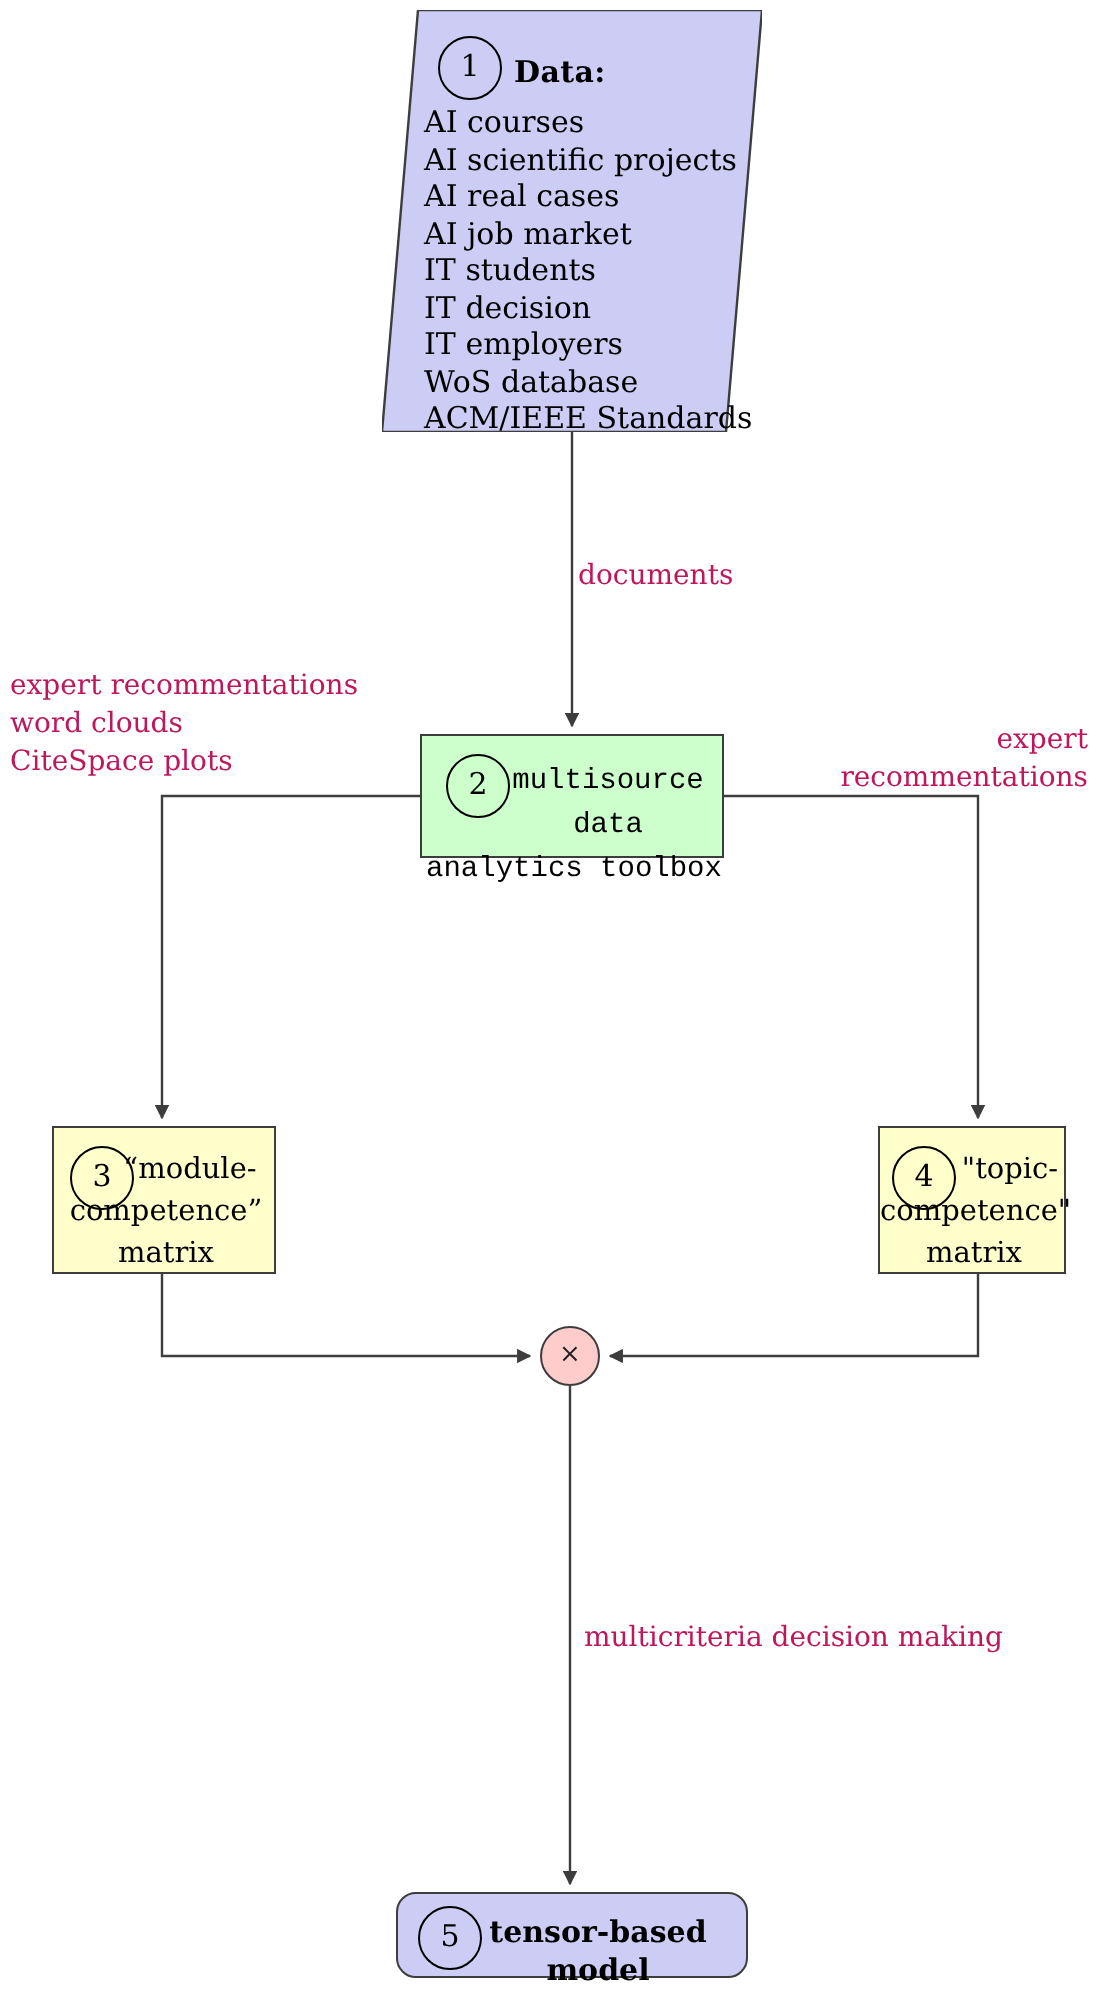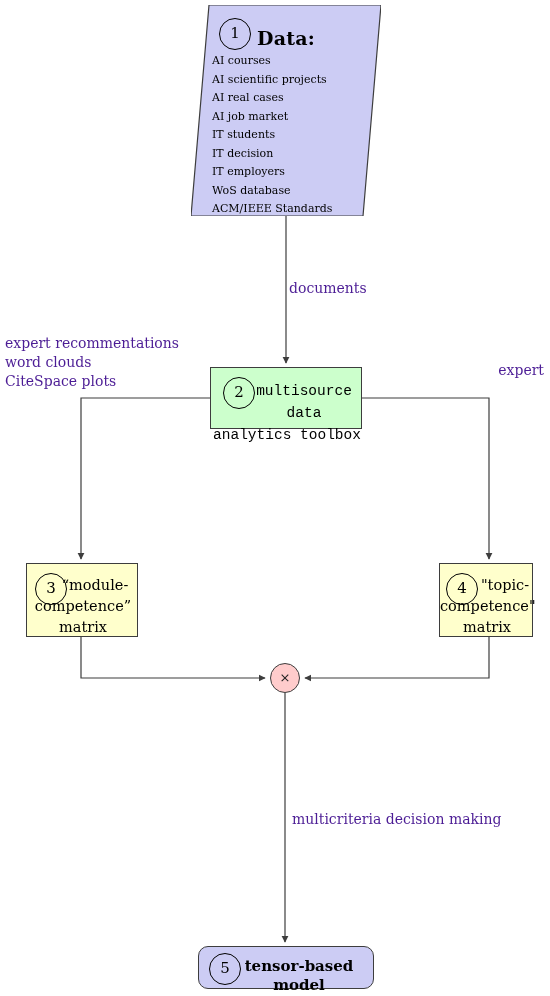--- a/index.html
+++ b/index.html
@@ -109,28 +109,28 @@
     font-size: 14.5px;
     line-height: 19px;
     color: #000;
   }
 
   #node-data .data-title {
     position: absolute;
     left: 66px;
     top: 22px;
     font-weight: bold;
-    font-size: 19px;
+    font-size: 15px;
     letter-spacing: 0.2px;
   }
   #node-data .data-list {
     position: absolute;
     left: 21px;
     top: 47px;
-    font-size: 11px;
+    font-size: 15px;
     line-height: 18.5px;
     text-align: left;
   }
   #node-data .data-list div { white-space: nowrap; }
 
   #node-toolbox .badge { left: 12px; top: 9px; }
   #node-toolbox .node-label {
     left: 0; top: 12px; width: 152px;
     font-size: 14.5px; line-height: 22px; font-family: Liberation Mono, monospace;
   }
@@ -174,21 +174,21 @@
     font-size: 13px;
     color: #222;
     box-sizing: border-box;
   }
 
   
   .edge-label {
     position: absolute;
     font-size: 14px;
     line-height: 19px;
-    color: #4c1d95;
+    color: #be185d;
     white-space: nowrap;
   }
   #label-documents { left: 289px; top: 279px; }
   #label-left {
     left: 5px;
     top: 334px;
     text-align: left;
   }
   #label-right {
     right: 6px;
@@ -279,17 +279,18 @@
   <div class="edge-label" id="label-documents">documents</div>
 
   <div class="edge-label" id="label-left">
     <div>expert recommentations</div>
     <div>word clouds</div>
     <div>CiteSpace plots</div>
   </div>
 
   <div class="edge-label" id="label-right">
     <div>expert</div>
+    <div>recommentations</div>
   </div>
 
   <div class="edge-label" id="label-mcdm">multicriteria decision making</div>
 
 </div>
 
 </body></html>

